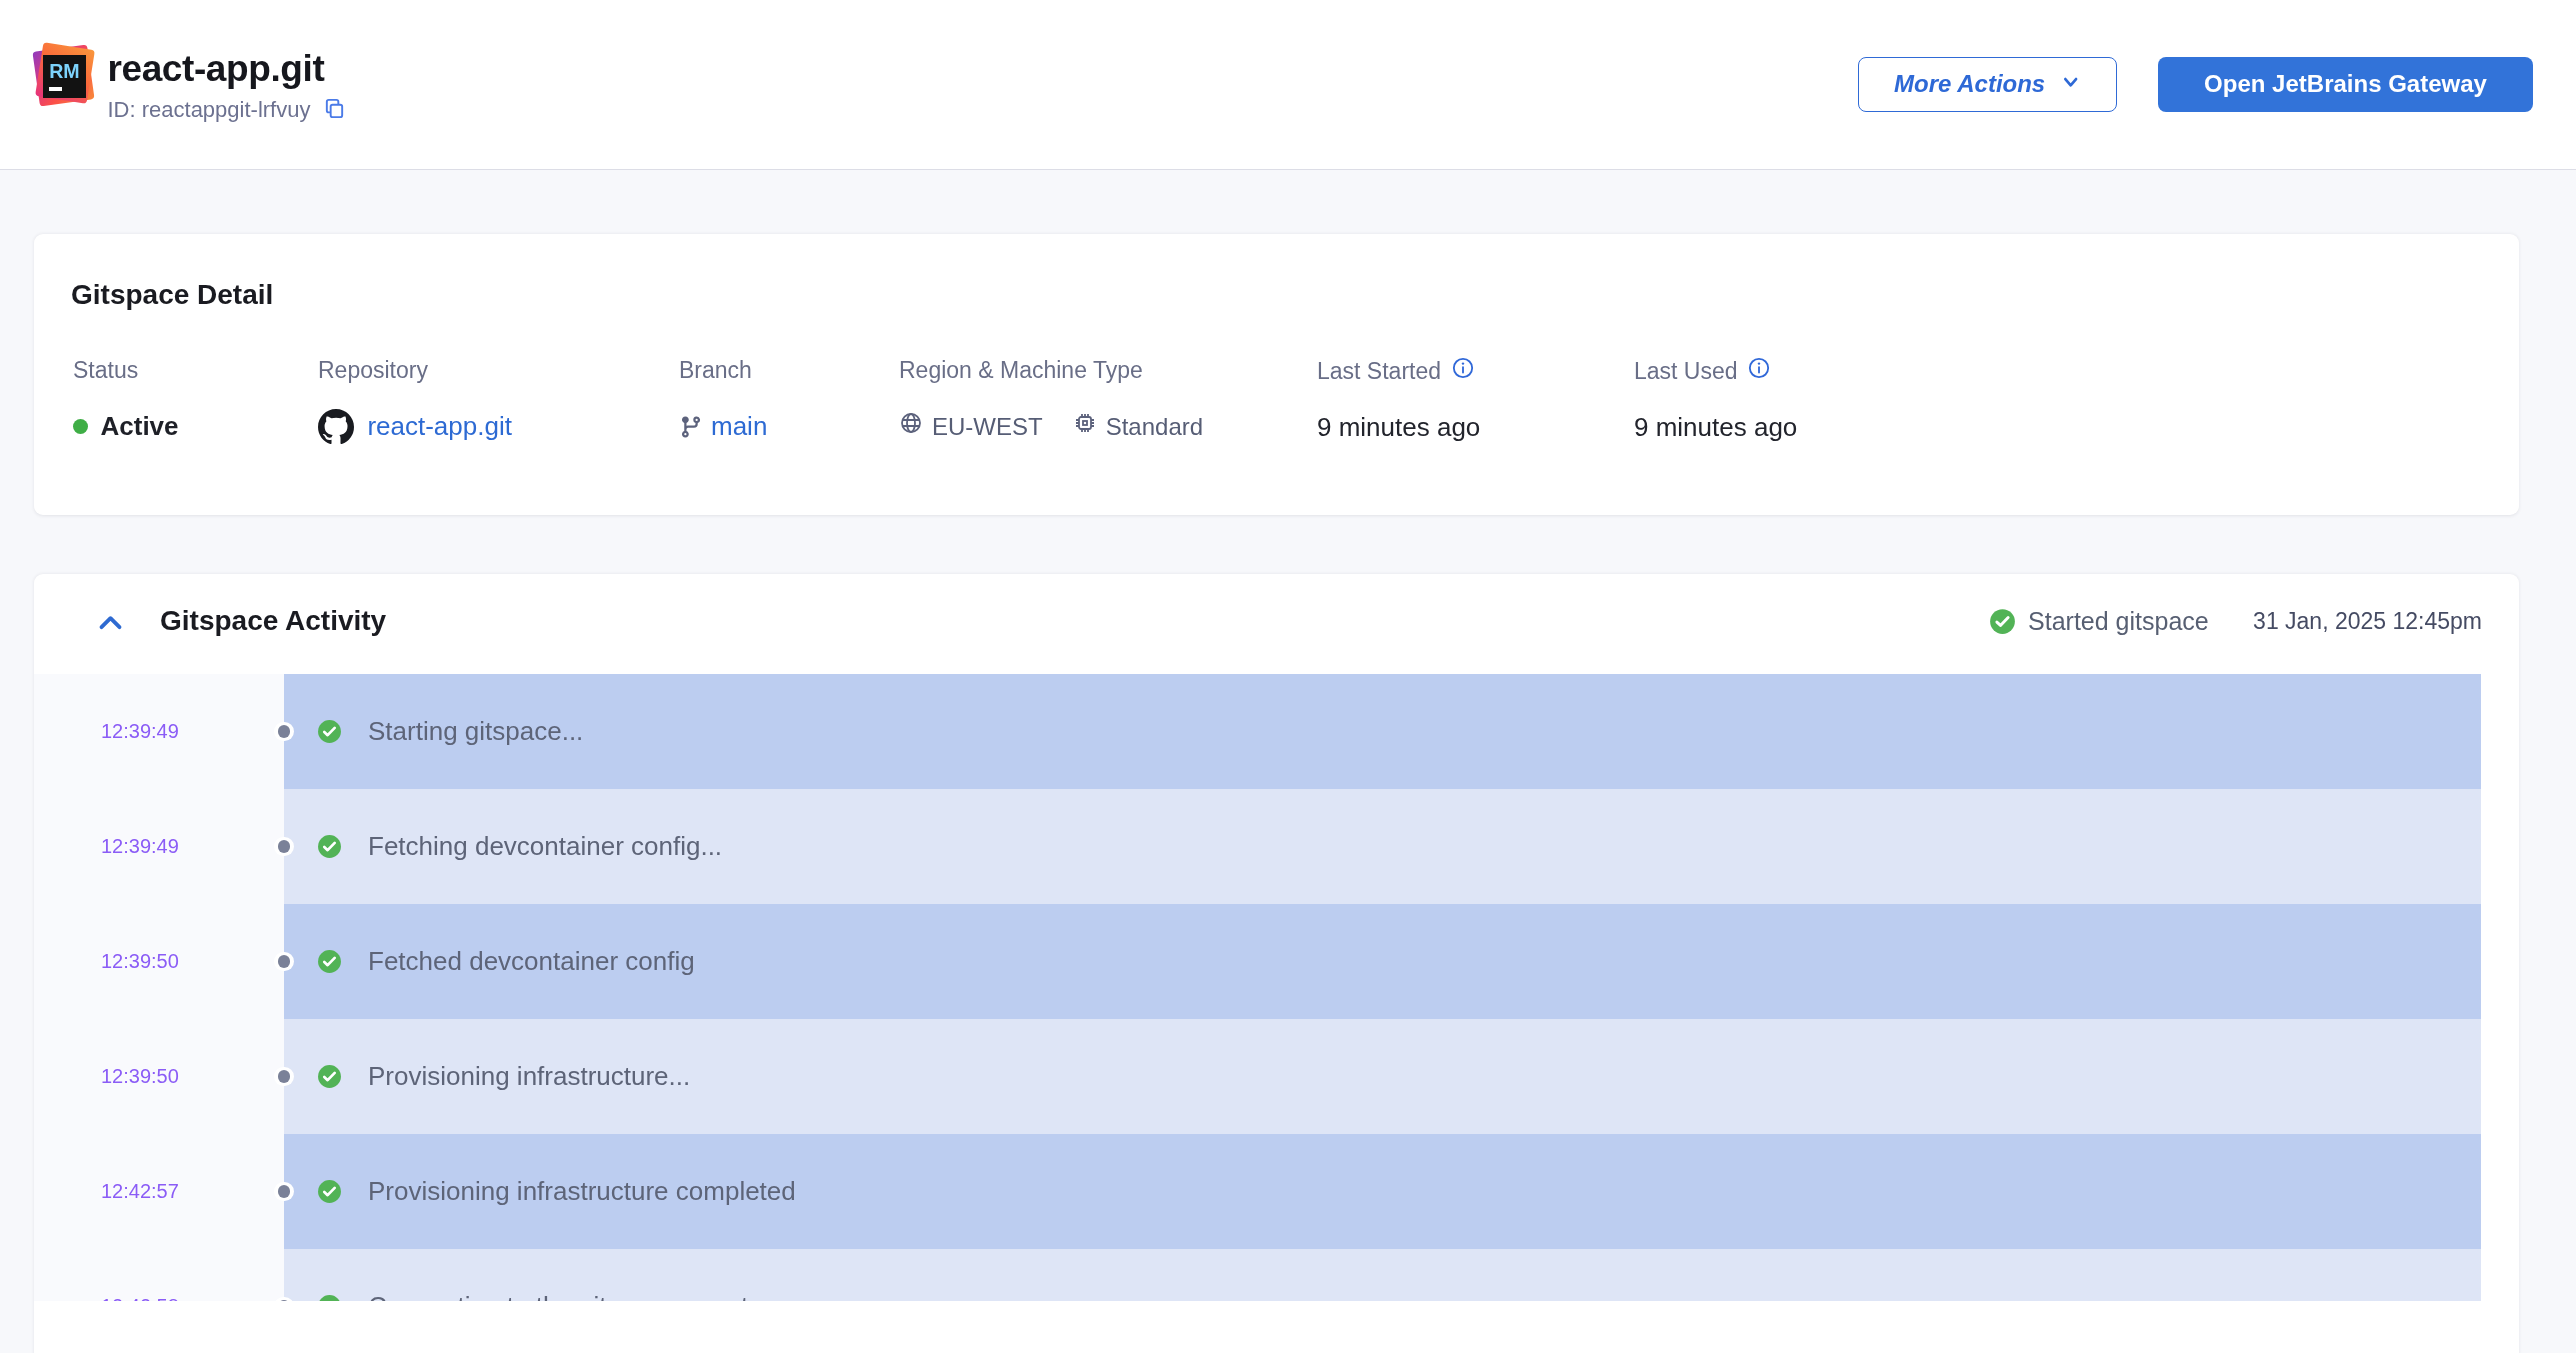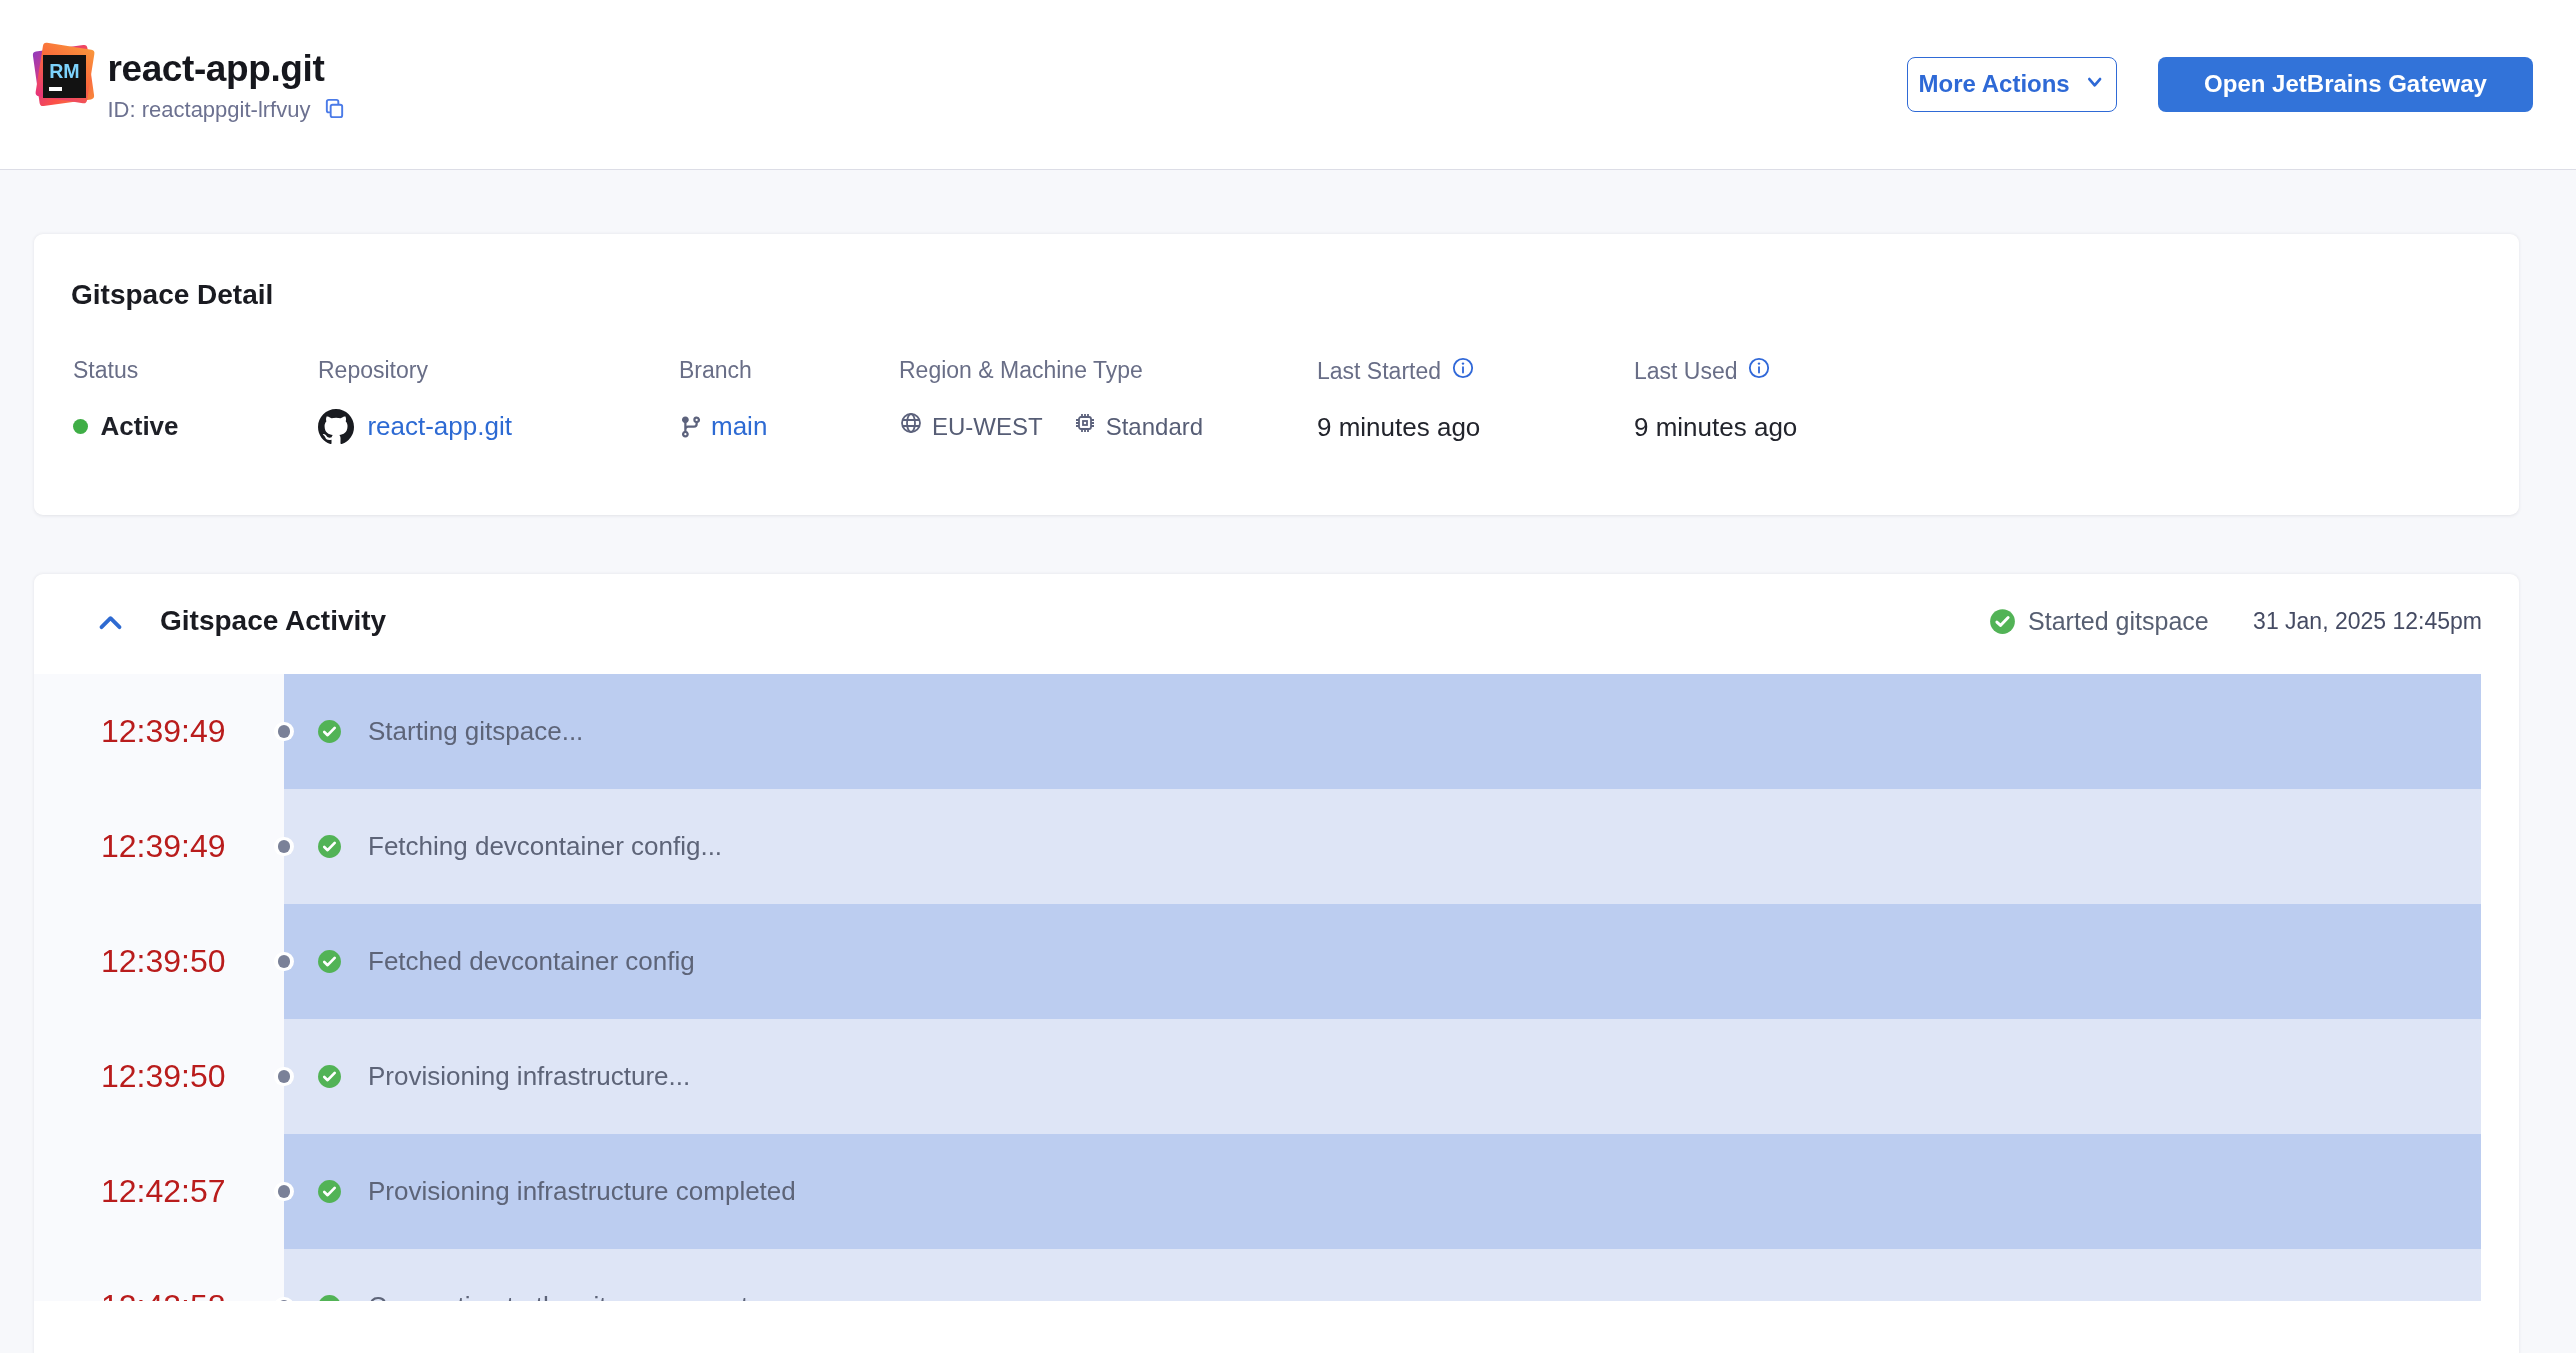--- a/index.html
+++ b/index.html
@@ -41,21 +41,21 @@
   .title-block { display:flex; flex-direction:column; gap:7.1px; padding-top:1.8px; }
   .page-title { font-size:37px; font-weight:800; color:#16171d; letter-spacing:-0.4px; }
   .id-row { display:flex; align-items:center; gap:12.5px; }
   .id-text { font-size:22px; color:#6c7190; }
   .copy-btn { background:none; border:none; cursor:pointer; display:flex; align-items:center; }
   .topbar-right { display:flex; align-items:center; gap:41px; padding-top:10.7px; }
   .btn { border-radius:8px; font-size:24px; font-weight:700; cursor:pointer;
          display:flex; align-items:center; justify-content:center; height:55px; }
   .btn-outline {
     background:#ffffff; border:1.8px solid #2f6ad6; color:#2e69d6;
-    width:210px; gap:14.3px;
+    width:259px; gap:14.3px;font-style:italic;
   }
   .btn-primary {
     background:#3273d9; border:none; color:#ffffff; width:375px;
   }
   
   .card {
     position:absolute; left:34px; width:2485px; background:#ffffff;
     border-radius:9px; box-shadow:0 0.9px 3.6px rgba(40,41,61,0.10);
   }
   .detail-card { top:234px; height:281px; }
@@ -88,21 +88,21 @@
   .started-label { font-size:25px; color:#575f72; }
   .started-date { font-size:23px; color:#454b63; margin-left:23px; }
   .log {
     position:absolute; left:0; top:100px; width:2447px; height:627px;
     overflow:hidden;
   }
   .log-row { display:flex; height:115px; position:relative; }
   .log-gutter {
     width:250px; flex:0 0 auto; background:#f9fafd;
     display:flex; align-items:center; padding-left:67px;
-    font-size:32px; color:#b91c1c;
+    font-size:20px; color:#8b5cf6;
   }
   .log-content {
     flex:1; display:flex; align-items:center; gap:26px; padding-left:33px;
   }
   .log-row:nth-child(odd)  .log-content { background:#bccdf0; }
   .log-row:nth-child(even) .log-content { background:#dee5f6; }
   .log-msg { font-size:26px; color:#5d6478; }
   .timeline-dot {
     position:absolute; left:240px; top:50%; margin-top:-9.8px;
     width:19.6px; height:19.6px; border-radius:50%; background:#ffffff;

